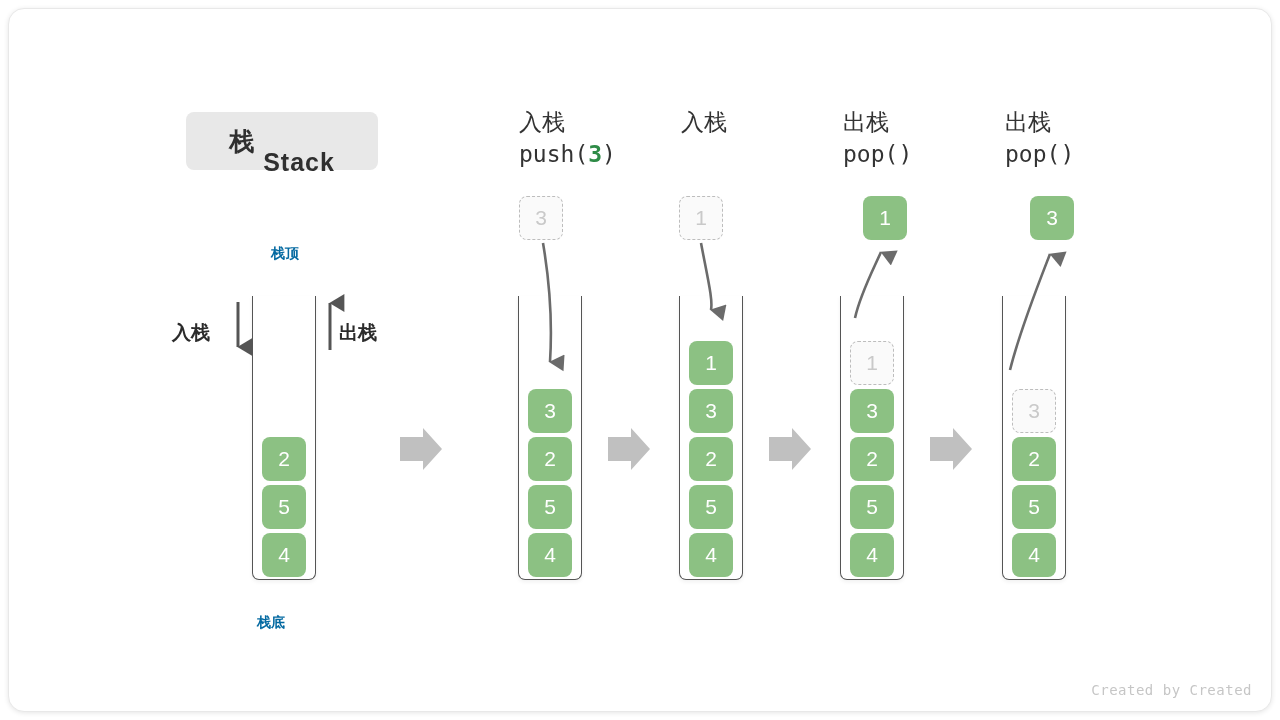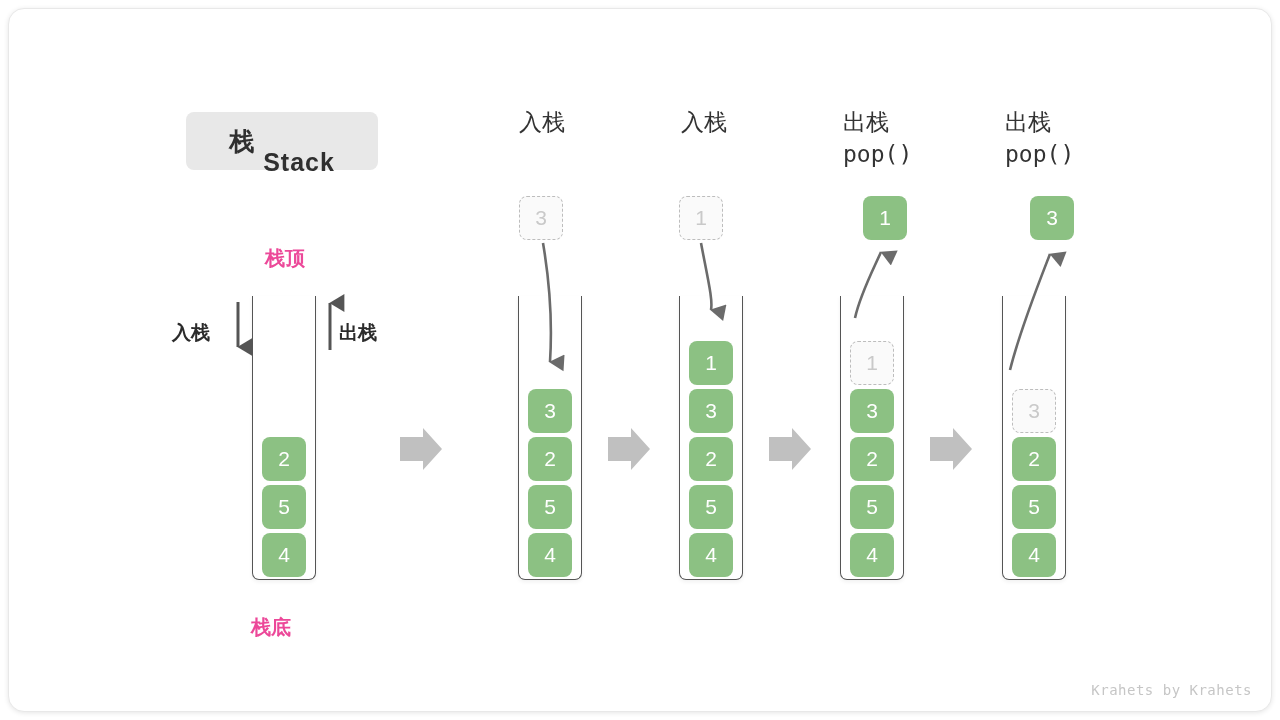--- a/index.html
+++ b/index.html
@@ -158,23 +158,23 @@
   
   .side-label {
     position: absolute;
     font-size: 19px;
     font-weight: bold;
     color: #2b2b2b;
     white-space: nowrap;
   }
   .cap-label {
     position: absolute;
-    font-size: 20px;
-    font-weight: bold;
-    color: #ec4899;
+    font-size: 14px;
+    font-weight: bold;
+    color: #0369a1;
     white-space: nowrap;
     text-align: center;
   }
 
   
   .credit {
     position: absolute;
     right: 28px;
     bottom: 22px;
     font-family: "DejaVu Sans Mono", "Liberation Mono", monospace;
@@ -212,20 +212,21 @@
     <div class="stack-box"></div>
     <div class="cells">
       <div class="cell">4</div>
       <div class="cell">5</div>
       <div class="cell">2</div>
     </div>
   </div>
 
   <div class="col-head" style="left:519px; top:107px;">
     <div class="cn">入栈</div>
+    <div class="code"><span>push(</span><span class="arg">3</span><span>)</span></div>
   </div>
   <div class="float-cell ghost" style="left:519px; top:196px;">3</div>
 
   <div class="stack-wrap" style="left:518px; top:296px; height:284px;">
     <div class="stack-box"></div>
     <div class="cells">
       <div class="cell">4</div>
       <div class="cell">5</div>
       <div class="cell">2</div>
       <div class="cell">3</div>
@@ -327,14 +328,14 @@
 
     <g>
       <path d="M855,318 C860,295 872,272 881,252" stroke="#6b6b6b" stroke-width="2.6" fill="none" marker-end="url(#mk-dark-up)"></path>
     </g>
 
     <g>
       <path d="M1010,370 C1020,330 1038,285 1050,254" stroke="#6b6b6b" stroke-width="2.6" fill="none" marker-end="url(#mk-dark-up)"></path>
     </g>
   </svg>
 
-  <div class="credit">Krahets by Krahets</div>
+  <div class="credit">Created by Created</div>
 </div>
 
 </body></html>

